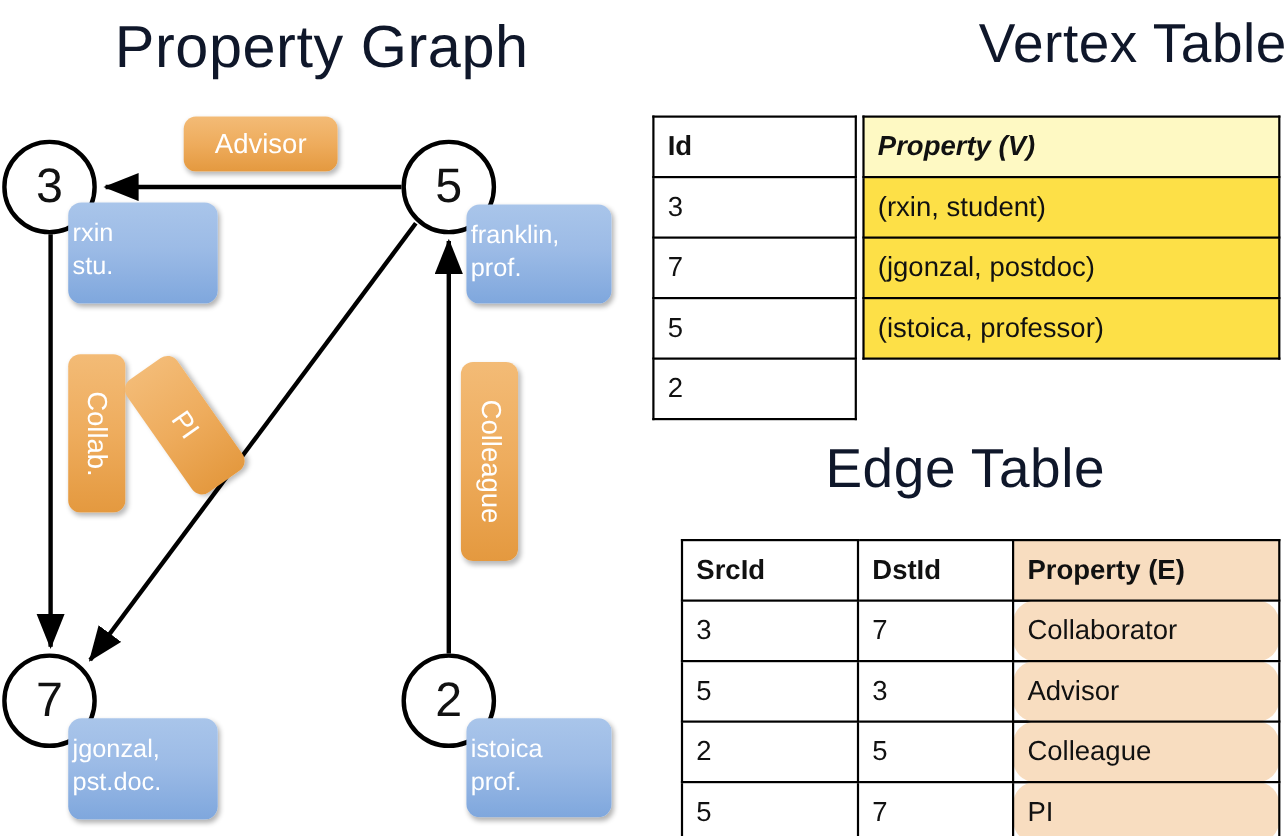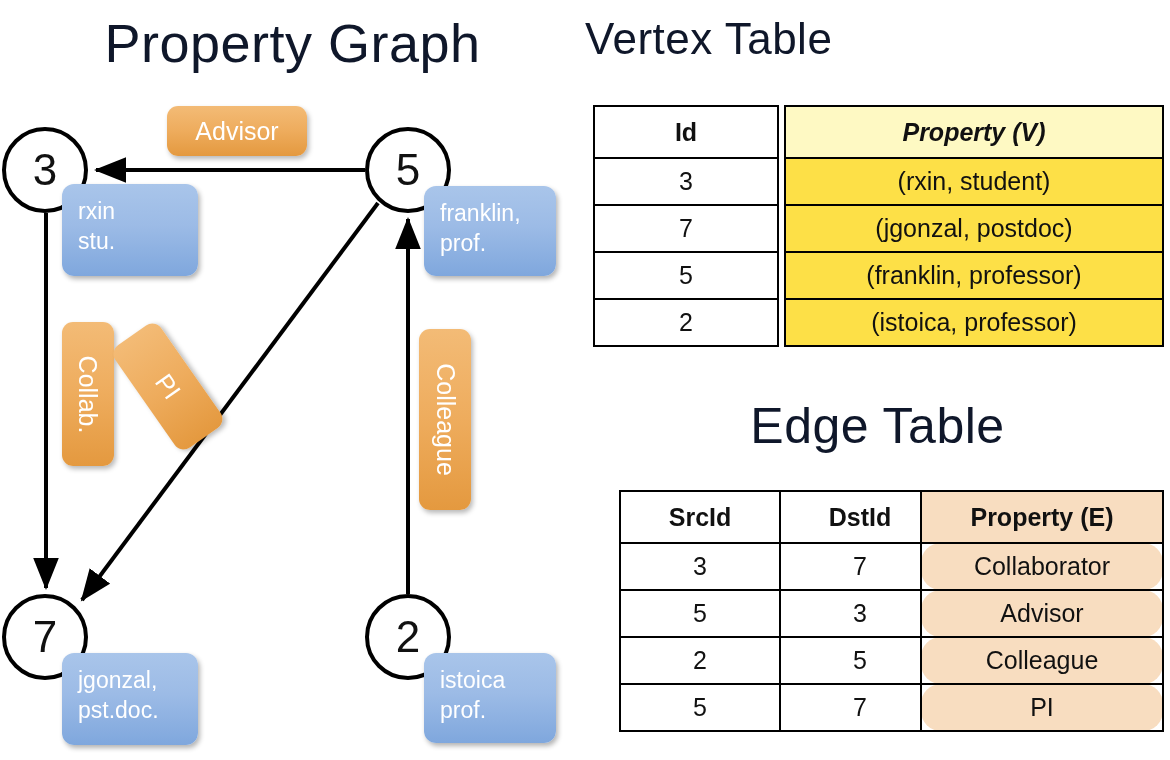--- a/index.html
+++ b/index.html
@@ -31,22 +31,22 @@
     letter-spacing: 0.5px;
   }
   #title-property-graph {
     left: 0px; top: 12px; width: 585px;
     text-align: center;
     font-size: 54px;
     line-height: 62px;
   }
   #title-vertex-table {
     left: 585px; top: 8px; width: 585px;
-    text-align: left;
-    font-size: 44px;
+    text-align: right;
+    font-size: 50px;
     line-height: 62px;
   }
   #title-edge-table {
     left: 585px; top: 395px; width: 585px;
     text-align: center;
     font-size: 50px;
     line-height: 62px;
   }
 
   
@@ -85,21 +85,21 @@
 
   
   .prop-box {
     position: absolute;
     border-radius: 12px;
     background: linear-gradient(180deg, #a9c5ea 0%, #9cbbe6 45%, #7fa7dd 100%);
     color: #ffffff;
     font-size: 23px;
     line-height: 30px;
     font-weight: 300;
-    padding: 12px 14px 12px 16px;
+    padding: 12px 14px 12px 4px;
     box-sizing: border-box;
     box-shadow: 2px 3px 5px rgba(0,0,0,0.30);
     z-index: 6;
     font-family: "Liberation Sans", sans-serif;
   }
   #propbox-3 { left: 62px;  top: 184px; width: 136px; height: 92px; }
   #propbox-5 { left: 424px; top: 186px; width: 132px; height: 90px; }
   #propbox-7 { left: 62px;  top: 653px; width: 136px; height: 92px; }
   #propbox-2 { left: 424px; top: 653px; width: 132px; height: 90px; }
 
@@ -141,25 +141,24 @@
 
   
   .tbl {
     position: absolute;
     border-collapse: collapse;
     font-family: "Liberation Sans", sans-serif;
     table-layout: fixed;
   }
   .tbl td {
     border: 2px solid #000;
-    text-align: center;
     font-size: 25px;
     font-weight: 300;
     color: #111;
-    padding: 0;
+    padding: 12px;
     height: 47px;
     box-sizing: border-box;
   }
   .tbl td.hdr {
     font-weight: bold;
     font-size: 25px;
     height: 52px;
   }
   .tbl.blue td.val { background: #fde047; }
   .tbl.blue td.hdr-blue { background: #fef9c3; font-style: italic; }
@@ -263,23 +262,20 @@
         <tr>
       <td class="hdr hdr-blue">Property (V)</td>
     </tr>
     <tr>
       <td class="val">(rxin, student)</td>
     </tr>
     <tr>
       <td class="val">(jgonzal, postdoc)</td>
     </tr>
     <tr>
-      <td class="val">(franklin, professor)</td>
-    </tr>
-    <tr>
       <td class="val">(istoica, professor)</td>
     </tr>
   </tbody>
     </table>
 
   <table class="tbl" id="edge-src-dst-table">
     <tbody>
         <tr>
       <td class="hdr" style="width:160px">SrcId</td>
       <td class="hdr" style="width:160px">DstId</td>

